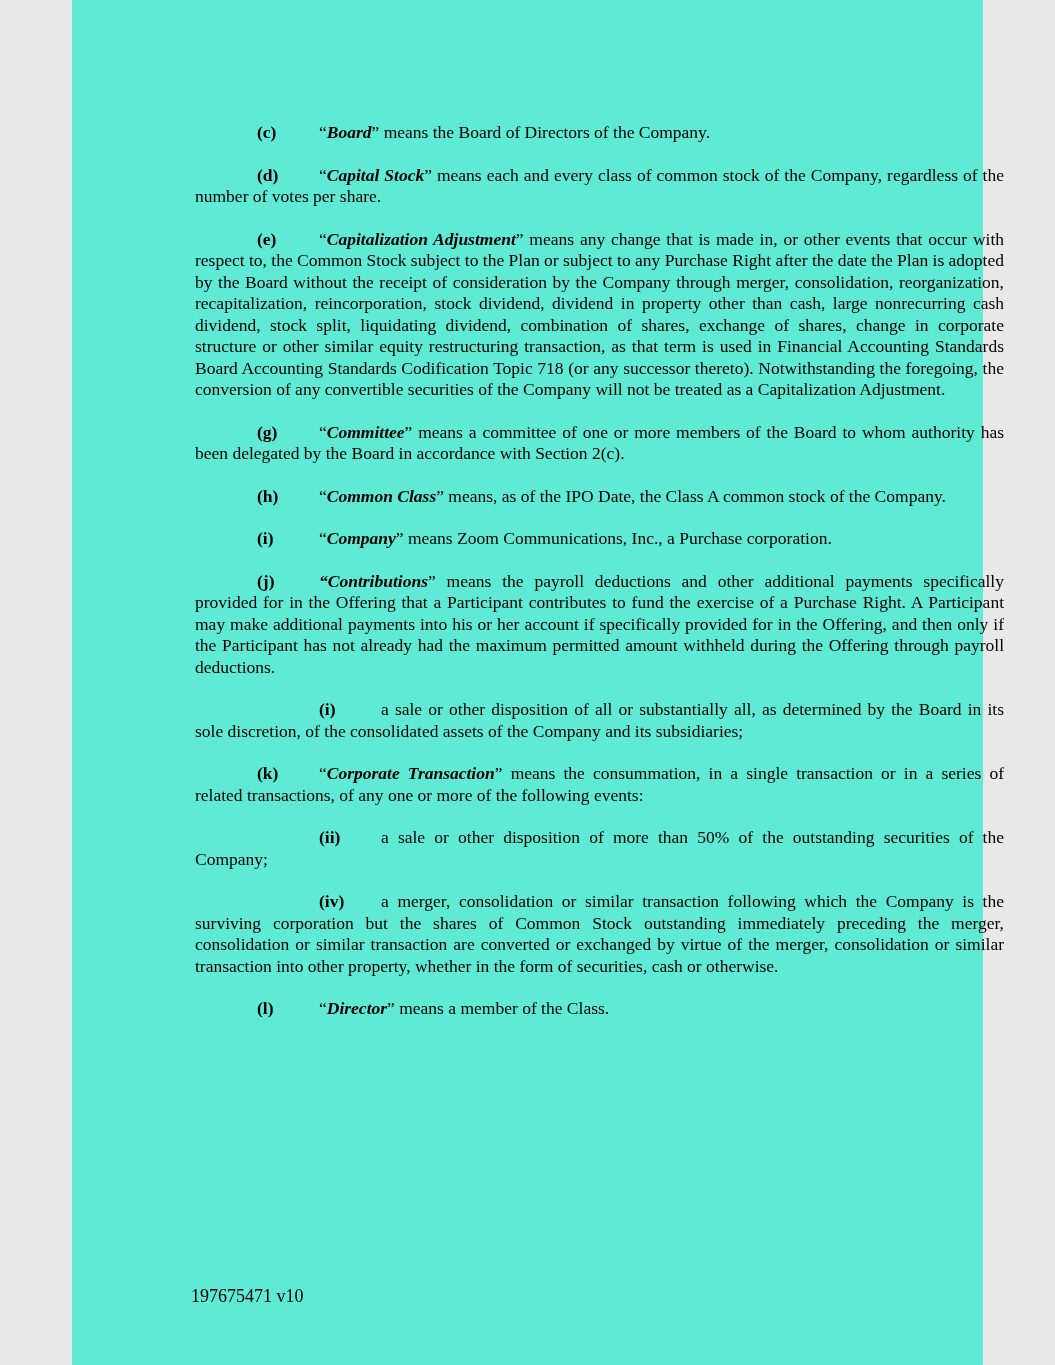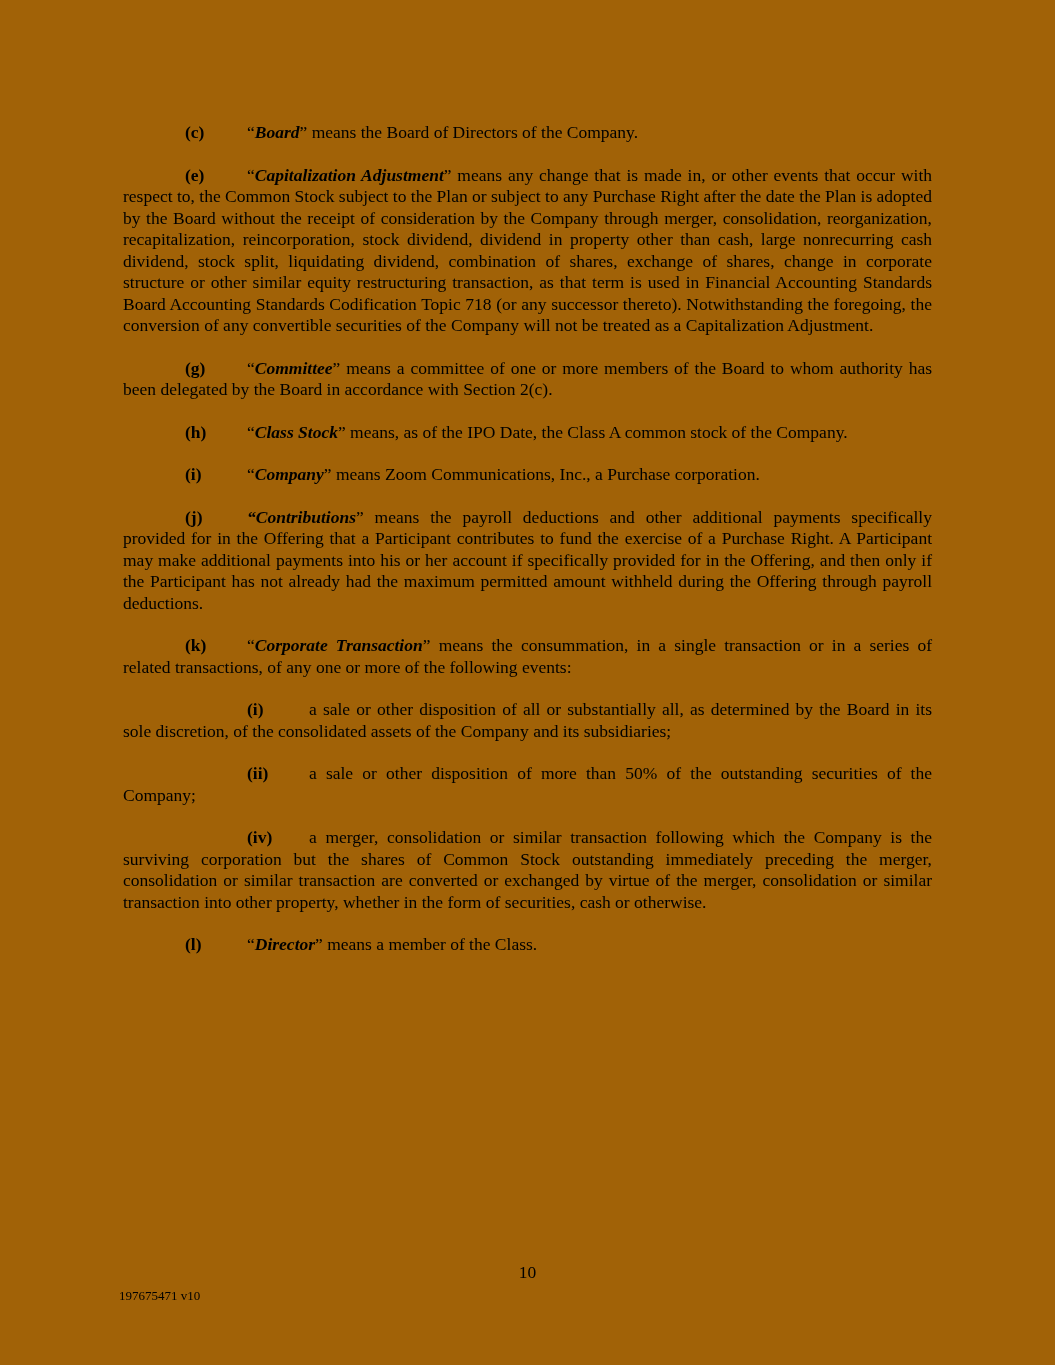--- a/index.html
+++ b/index.html
@@ -1,21 +1,21 @@
 <!DOCTYPE html>
 <html><head>
 <meta charset="utf-8">
 <style>
   html, body { margin: 0; padding: 0; background: #e8e8e8; }
   .page {
     position: relative;
-    width: 1055px;
+    width: 911px;
     height: 1365px;
     margin: 0 auto;
-    background: #a16207;
+    background: #5eead4;
     color: #000000;
     font-family: "Liberation Serif", "DejaVu Serif", serif;
     font-size: 17.5px;
     line-height: 21.5px;
   }
   .content {
     position: absolute;
     top: 122px;
     left: 123px;
     width: 809px;
@@ -34,53 +34,53 @@
     position: absolute;
     top: 1262px;
     left: 0;
     width: 100%;
     text-align: center;
   }
   .doc-id {
     position: absolute;
     top: 1288px;
     left: 119px;
-    font-size: 13px;
+    font-size: 18px;
     line-height: 16px;
     text-align: center;
   }
 </style>
 </head>
 <body>
 
 <div class="page">
   <div class="content">
 
     <p class="para def"><span class="clause-label">(c)</span><span class="q">“</span><span class="term">Board</span><span>” means the Board of Directors of the Company.</span></p>
 
+    <p class="para def"><span class="clause-label">(d)</span><span class="q">“</span><span class="term">Capital Stock</span><span>” means each and every class of common stock of the Company, regardless of the number of votes per share.</span></p>
 
     <p class="para def"><span class="clause-label">(e)</span><span class="q">“</span><span class="term">Capitalization Adjustment</span><span>” means any change that is made in, or other events that occur with respect to, the Common Stock subject to the Plan or subject to any Purchase Right after the date the Plan is adopted by the Board without the receipt of consideration by the Company through merger, consolidation, reorganization, recapitalization, reincorporation, stock dividend, dividend in property other than cash, large nonrecurring cash dividend, stock split, liquidating dividend, combination of shares, exchange of shares, change in corporate structure or other similar equity restructuring transaction, as that term is used in Financial Accounting Standards Board Accounting Standards Codification Topic 718 (or any successor thereto).  Notwithstanding the foregoing, the conversion of any convertible securities of the Company will not be treated as a Capitalization Adjustment.</span></p>
 
 
     <p class="para def"><span class="clause-label">(g)</span><span class="q">“</span><span class="term">Committee</span><span>” means a committee of one or more members of the Board to whom authority has been delegated by the Board in accordance with Section 2(c).</span></p>
 
-    <p class="para def"><span class="clause-label">(h)</span><span class="q">“</span><span class="term">Class Stock</span><span>” means, as of the IPO Date, the Class A common stock of the Company.</span></p>
+    <p class="para def"><span class="clause-label">(h)</span><span class="q">“</span><span class="term">Common Class</span><span>” means, as of the IPO Date, the Class A common stock of the Company.</span></p>
 
     <p class="para def"><span class="clause-label">(i)</span><span class="q">“</span><span class="term">Company</span><span>” means Zoom Communications, Inc., a Purchase corporation.</span></p>
 
     <p class="para def"><span class="clause-label">(j)</span><span class="q"></span><span class="term">“Contributions</span><span>” means the payroll deductions and other additional payments specifically provided for in the Offering that a Participant contributes to fund the exercise of a Purchase Right. A Participant may make additional payments into his or her account if specifically provided for in the Offering, and then only if the Participant has not already had the maximum permitted amount withheld during the Offering through payroll deductions.</span></p>
 
+    <p class="para sub"><span class="clause-label">(i)</span><span>a sale or other disposition of all or substantially all, as determined by the Board in its sole discretion, of the consolidated assets of the Company and its subsidiaries;</span></p>
+
     <p class="para def"><span class="clause-label">(k)</span><span class="q">“</span><span class="term">Corporate Transaction</span><span>” means the consummation, in a single transaction or in a series of related transactions, of any one or more of the following events:</span></p>
-
-    <p class="para sub"><span class="clause-label">(i)</span><span>a sale or other disposition of all or substantially all, as determined by the Board in its sole discretion, of the consolidated assets of the Company and its subsidiaries;</span></p>
 
     <p class="para sub"><span class="clause-label">(ii)</span><span>a sale or other disposition of more than 50% of the outstanding securities of the Company;</span></p>
 
 
     <p class="para sub"><span class="clause-label">(iv)</span><span>a merger, consolidation or similar transaction following which the Company is the surviving corporation but the shares of Common Stock outstanding immediately preceding the merger, consolidation or similar transaction are converted or exchanged by virtue of the merger, consolidation or similar transaction into other property, whether in the form of securities, cash or otherwise.</span></p>
 
     <p class="para def"><span class="clause-label">(l)</span><span class="q">“</span><span class="term">Director</span><span>” means a member of the Class.</span></p>
 
   </div>
 
-  <div class="page-number">10</div>
   <div class="doc-id">197675471 v10</div>
 </div>
 
 </body></html>

